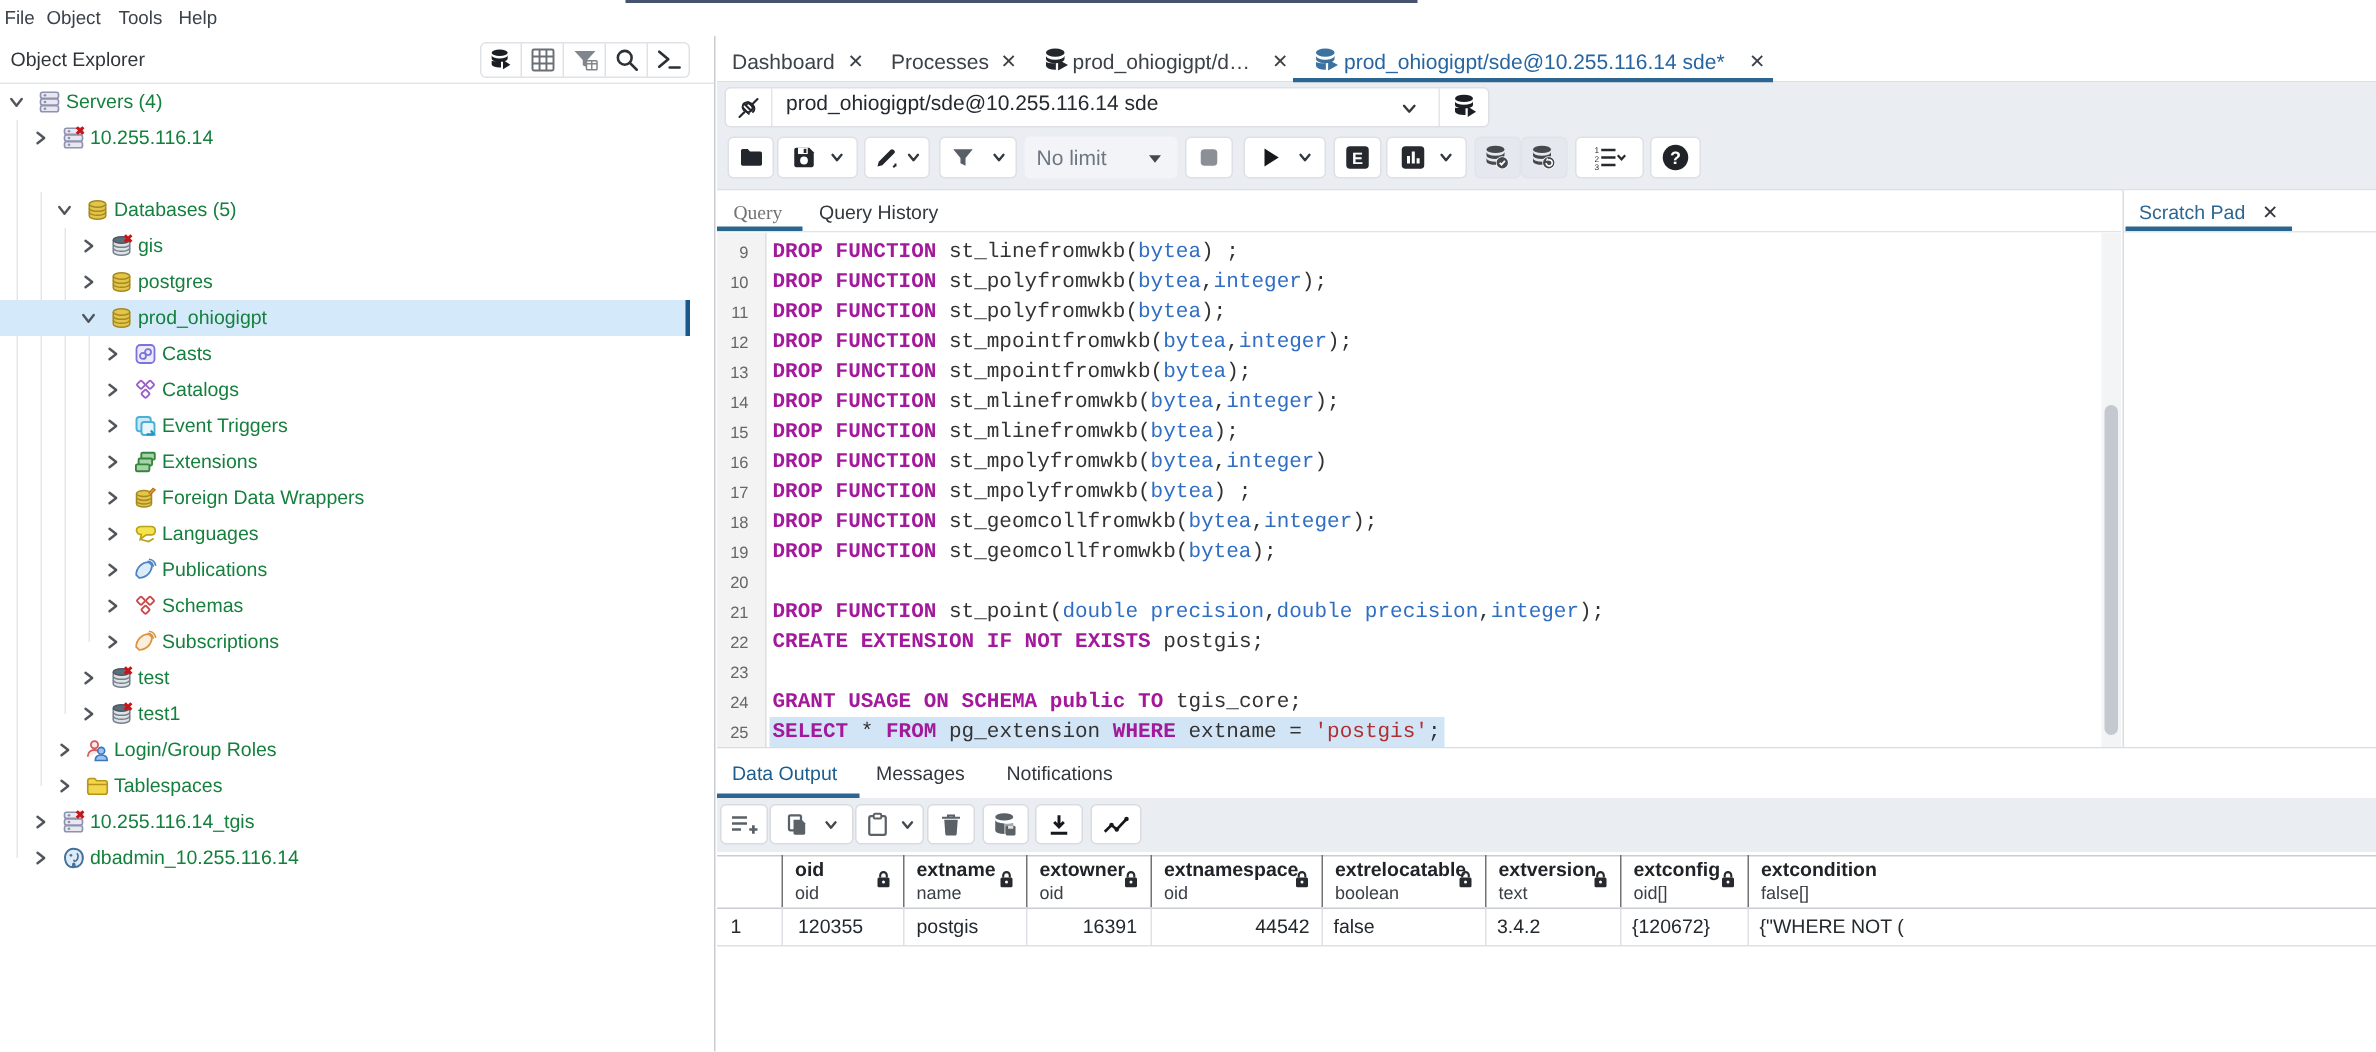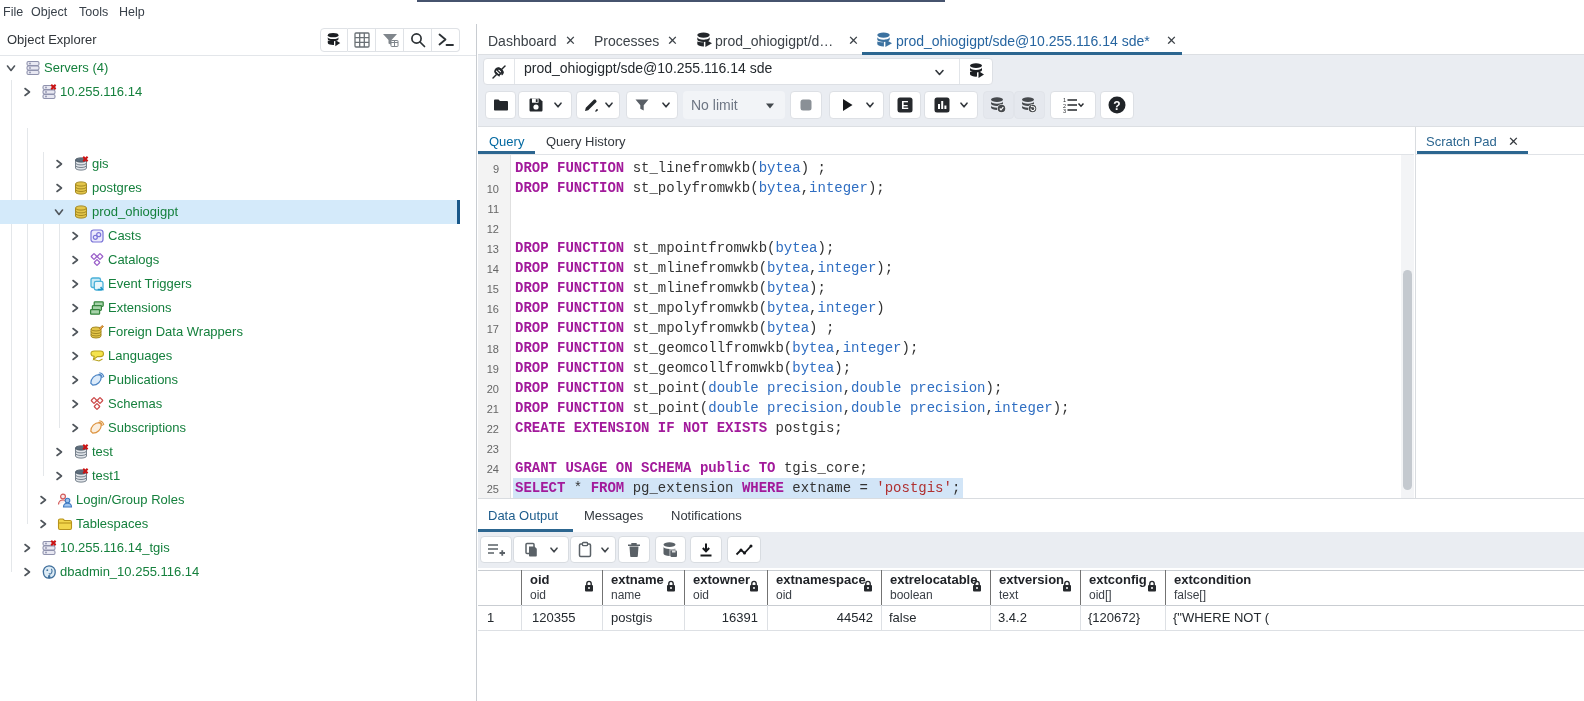--- a/index.html
+++ b/index.html
@@ -170,20 +170,37 @@
               <g fill="#8f92ad">
                 <circle cx="5" cy="3.5" r="0.9"></circle>
                 <circle cx="5" cy="8" r="0.9"></circle>
                 <circle cx="5" cy="12.5" r="0.9"></circle>
               </g>
               <path d="M10.2 0.8 L14.6 5.2 M14.6 0.8 L10.2 5.2" stroke="#cc1414" stroke-width="2"></path>
             </svg>
           </span>
           <span class="tlabel" style="left:60px;">10.255.116.14</span>
         </div>
+<div class="trow" style="top:72px;">
+          <span class="chev" style="left:38px;top:7px;">
+            <svg width="10" height="10" viewBox="0 0 10 10">
+              <path d="M1.5 3 L5 7.5 L8.5 3" fill="none" stroke="#50565c" stroke-width="1.6" stroke-linecap="round" stroke-linejoin="round"></path>
+            </svg>
+          </span>
+          <span class="ticon" style="left:57px;">
+            <svg width="16" height="16" viewBox="0 0 16 16">
+              <g stroke="#a58a22" stroke-width="1" fill="#e3c549">
+                <path d="M2.5 4 L2.5 12 A5.5 2.1 0 0 0 13.5 12 L13.5 4"></path>
+                <ellipse cx="8" cy="4" rx="5.5" ry="2.1"></ellipse>
+              </g>
+              <path d="M2.5 6.8 A5.5 2.1 0 0 0 13.5 6.8 M2.5 9.4 A5.5 2.1 0 0 0 13.5 9.4" fill="none" stroke="#a58a22" stroke-width="1"></path>
+            </svg>
+          </span>
+          <span class="tlabel" style="left:76px;">Databases (5)</span>
+        </div>
 <div class="trow" style="top:96px;">
           <span class="chev" style="left:54px;top:7px;">
             <svg width="10" height="10" viewBox="0 0 10 10">
               <path d="M3 1.5 L7.5 5 L3 8.5" fill="none" stroke="#50565c" stroke-width="1.6" stroke-linecap="round" stroke-linejoin="round"></path>
             </svg>
           </span>
           <span class="ticon" style="left:73px;">
             <svg width="16" height="16" viewBox="0 0 16 16">
               <g stroke="#76818c" stroke-width="1" fill="#dfe3e8">
                 <path d="M2.5 4 L2.5 12 A5.5 2.1 0 0 0 13.5 12 L13.5 4"></path>
@@ -665,21 +682,21 @@
           </svg>
         </div>
 <div class="tbtn" style="left:622px;top:36px;width:34px;">
           <svg width="20" height="20" viewBox="0 0 20 20">
             <circle cx="10" cy="10" r="8.5" fill="#202428"></circle>
             <text x="10" y="14.5" font-size="12" font-weight="bold" font-family="Liberation Sans" fill="#fff" text-anchor="middle">?</text>
           </svg>
         </div>
 </div>
   <div id="qtabs">
-    <span class="qtab" style="left:11px;color:#0369a1;">Query</span>
+    <span class="qtab" style="left:11px;color:#737373;font-family:Liberation Serif, serif;">Query</span>
     <span class="qtab" style="left:68px;color:#33383e;">Query History</span>
     <div class="active-underline" style="left:0;top:24px;width:57px;"></div>
   </div>
   <div id="editor">
     <div id="gutter">
 <div class="lnum" style="top:4.0px;">9</div>
 <div class="lnum" style="top:24.0px;">10</div>
 <div class="lnum" style="top:44.0px;">11</div>
 <div class="lnum" style="top:64.0px;">12</div>
 <div class="lnum" style="top:84.0px;">13</div>
@@ -692,28 +709,29 @@
 <div class="lnum" style="top:224.0px;">20</div>
 <div class="lnum" style="top:244.0px;">21</div>
 <div class="lnum" style="top:264.0px;">22</div>
 <div class="lnum" style="top:284.0px;">23</div>
 <div class="lnum" style="top:304.0px;">24</div>
 <div class="lnum" style="top:324.0px;">25</div>
 </div>
     <div id="code">
 <div class="cline" style="top:2.5px;"><span class="kw">DROP</span> <span class="kw">FUNCTION</span> st_linefromwkb(<span class="ty">bytea</span>) ;</div>
 <div class="cline" style="top:22.5px;"><span class="kw">DROP</span> <span class="kw">FUNCTION</span> st_polyfromwkb(<span class="ty">bytea</span>,<span class="ty">integer</span>);</div>
+<div class="cline" style="top:42.5px;"><span class="kw">DROP</span> <span class="kw">FUNCTION</span> st_polyfromwkb(<span class="ty">bytea</span>);</div>
+<div class="cline" style="top:62.5px;"><span class="kw">DROP</span> <span class="kw">FUNCTION</span> st_mpointfromwkb(<span class="ty">bytea</span>,<span class="ty">integer</span>);</div>
 <div class="cline" style="top:82.5px;"><span class="kw">DROP</span> <span class="kw">FUNCTION</span> st_mpointfromwkb(<span class="ty">bytea</span>);</div>
 <div class="cline" style="top:102.5px;"><span class="kw">DROP</span> <span class="kw">FUNCTION</span> st_mlinefromwkb(<span class="ty">bytea</span>,<span class="ty">integer</span>);</div>
 <div class="cline" style="top:122.5px;"><span class="kw">DROP</span> <span class="kw">FUNCTION</span> st_mlinefromwkb(<span class="ty">bytea</span>);</div>
 <div class="cline" style="top:142.5px;"><span class="kw">DROP</span> <span class="kw">FUNCTION</span> st_mpolyfromwkb(<span class="ty">bytea</span>,<span class="ty">integer</span>)</div>
 <div class="cline" style="top:162.5px;"><span class="kw">DROP</span> <span class="kw">FUNCTION</span> st_mpolyfromwkb(<span class="ty">bytea</span>) ;</div>
 <div class="cline" style="top:182.5px;"><span class="kw">DROP</span> <span class="kw">FUNCTION</span> st_geomcollfromwkb(<span class="ty">bytea</span>,<span class="ty">integer</span>);</div>
 <div class="cline" style="top:202.5px;"><span class="kw">DROP</span> <span class="kw">FUNCTION</span> st_geomcollfromwkb(<span class="ty">bytea</span>);</div>
-<div class="cline" style="top:222.5px;"><span class="kw">DROP</span> <span class="kw">FUNCTION</span> st_point(<span class="ty">double precision</span>,<span class="ty">double precision</span>);</div>
 <div class="cline" style="top:242.5px;"><span class="kw">DROP</span> <span class="kw">FUNCTION</span> st_point(<span class="ty">double precision</span>,<span class="ty">double precision</span>,<span class="ty">integer</span>);</div>
 <div class="cline" style="top:262.5px;"><span class="kw">CREATE</span> <span class="kw">EXTENSION</span> <span class="kw">IF</span> <span class="kw">NOT</span> <span class="kw">EXISTS</span> postgis;</div>
 <div class="cline" style="top:282.5px;"></div>
 <div class="cline" style="top:302.5px;"><span class="kw">GRANT</span> <span class="kw">USAGE</span> <span class="kw">ON</span> <span class="kw">SCHEMA</span> <span class="kw">public</span> <span class="kw">TO</span> tgis_core;</div>
 <div class="selhl" style="left:-2px;top:322.5px;width:450px;"></div>
 <div class="cline" style="top:322.5px;"><span class="kw">SELECT</span> * <span class="kw">FROM</span> pg_extension <span class="kw">WHERE</span> extname = <span class="st">'postgis'</span>;</div>
 </div>
     <div id="vscroll">
           <div id="vthumb" style="top:115px;height:220px;"></div>
         </div>

